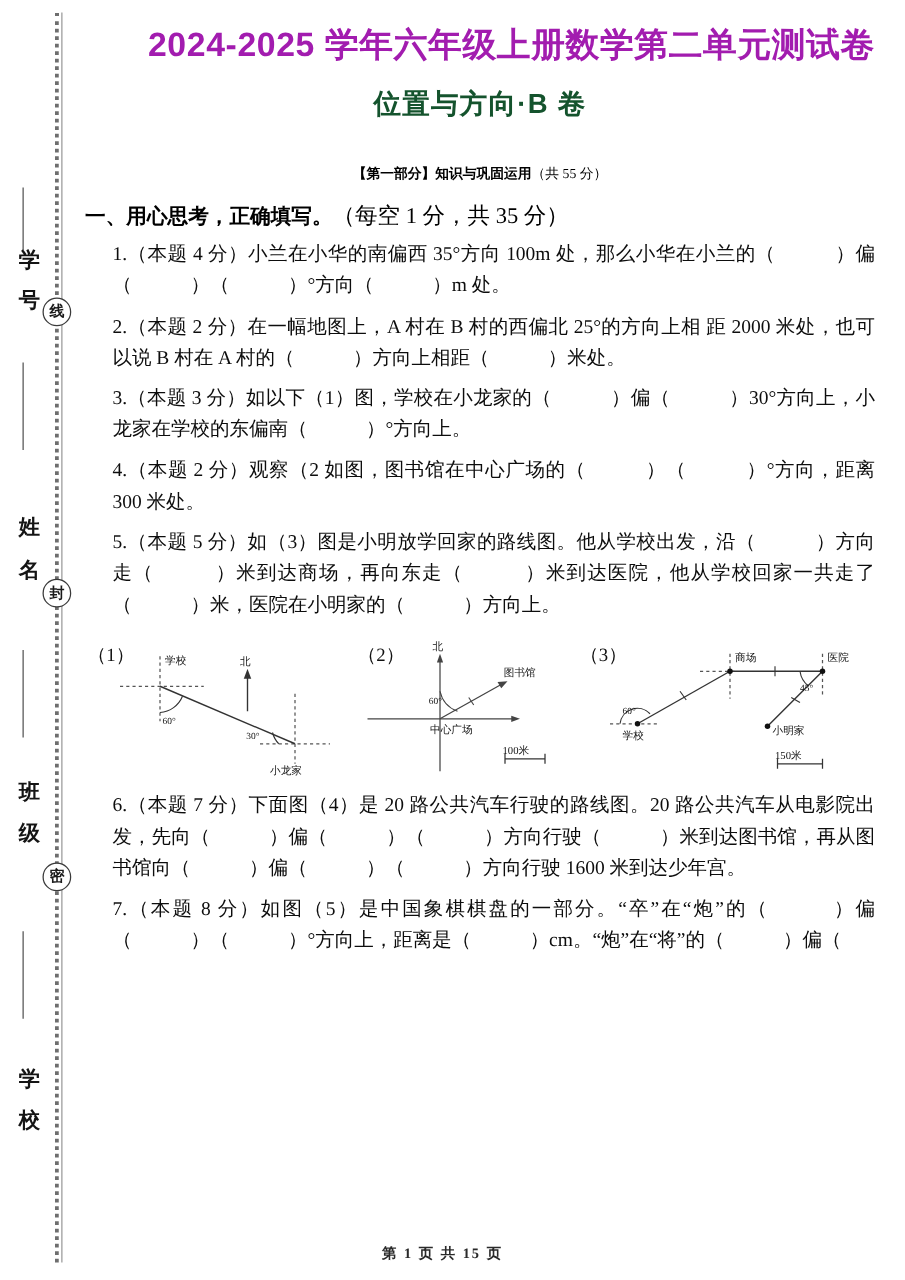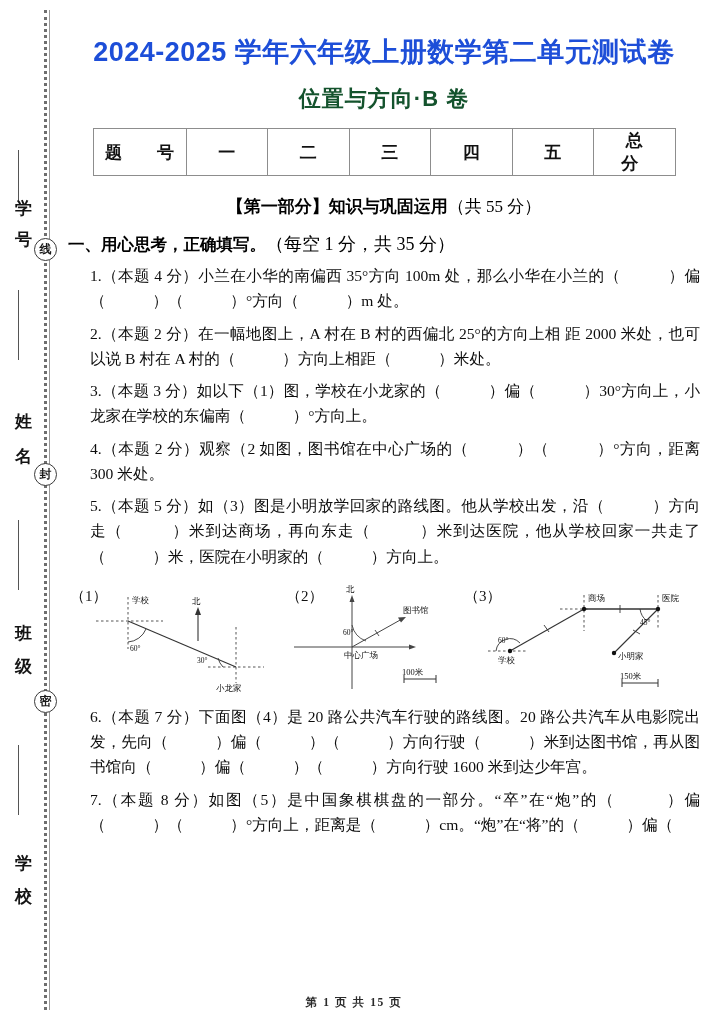--- a/index.html
+++ b/index.html
@@ -75,27 +75,27 @@
     width: 668px; height: 1024px;
   }
   .inner {
     position: absolute;
     left: 12px; top: 0;
     width: 632px;
   }
 
   
   #paper-title {
-    margin-top: 34px;
-    text-align: center;
+    margin-top: 18px;
+    text-align: right;
     font-family: "Liberation Sans", "DejaVu Sans", sans-serif;
     font-weight: bold;
     font-size: 27px;
     letter-spacing: 0.5px;
-    color: #1d4ed8;
+    color: #a21caf;
     white-space: nowrap;
   }
   #paper-subtitle {
     margin-top: 14px;
     text-align: center;
     font-family: "Liberation Sans", "DejaVu Sans", sans-serif;
     font-weight: bold;
     font-size: 22px;
     letter-spacing: 1px;
     color: #14532d;
@@ -130,21 +130,21 @@
   }
   #score-table td.total {
     letter-spacing: 9px;
     text-indent: 9px;
   }
 
   
   #part-heading {
     margin-top: 19px;
     text-align: center;
-    font-size: 17px;
+    font-size: 11px;
     color: #000;
   }
   #part-heading .bold {
     font-family: "Liberation Sans", "DejaVu Sans", sans-serif;
     font-weight: bold;
   }
 
   
   .section-head {
     margin-top: 14px;
@@ -233,29 +233,20 @@
 </div>
 
 <div id="sheet">
 <div class="inner">
 
   <div id="paper-title">2024-2025 学年六年级上册数学第二单元测试卷</div>
   <div id="paper-subtitle">位置与方向·B 卷</div>
 
   <table id="score-table">
     <tbody>
-          <tr>
-      <td class="rowhead">题　号</td>
-      <td>一</td>
-      <td>二</td>
-      <td>三</td>
-      <td>四</td>
-      <td>五</td>
-      <td class="total">总　分</td>
-    </tr>
   </tbody>
       </table>
 
   <div id="part-heading">
     <span class="bold">【第一部分】知识与巩固运用</span><span>（共 55 分）</span>
   </div>
 
   <div class="section-head">
     <span class="bold">一、用心思考，正确填写。</span><span class="note">（每空 1 分，共 35 分）</span>
   </div>

